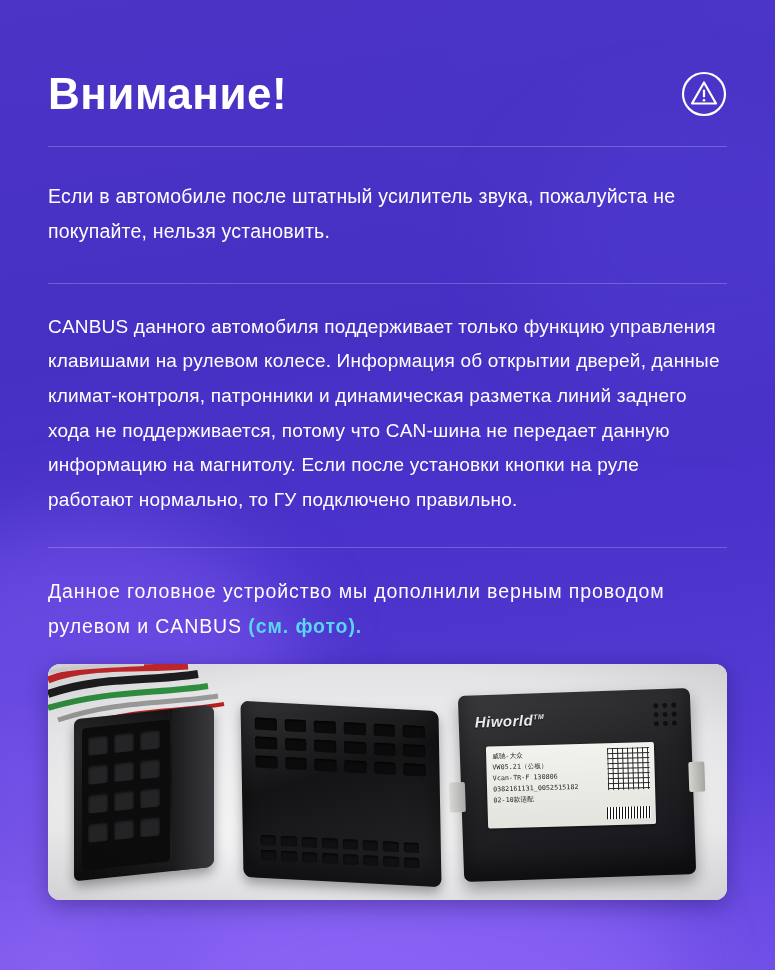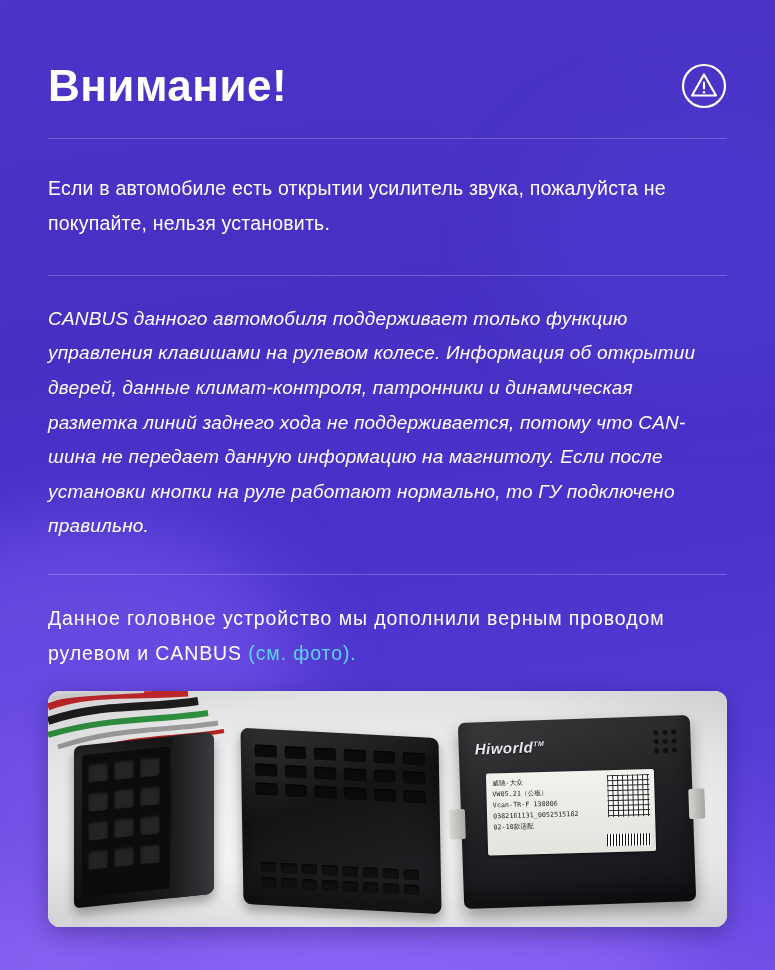--- a/index.html
+++ b/index.html
@@ -46,20 +46,21 @@
   }
   .glow-c {
     width: 500px; height: 240px;
     left: 180px; bottom: -120px;
     background: rgba(160,115,255,0.35);
   }
 
   .content {
     position: relative;
     padding: 16px 48px;
+    margin-top: 8px;
   }
 
   
   .header {
     display: flex;
     align-items: center;
     justify-content: space-between;
     padding-top: 46px;
   }
   .title {
@@ -80,30 +81,31 @@
 
   
   .para {
     color: #ffffff;
     font-size: 19.5px;
     line-height: 1.78;
     letter-spacing: 0.2px;
     margin: 26px 0 26px 0;
   }
   .para-1 { margin-top: 32px; margin-bottom: 34px; }
-  .para-2 { font-size: 19px; line-height: 1.82; margin-top: 26px; margin-bottom: 30px; font-style: italic; }
+  .para-2 { font-size: 19px; line-height: 1.82; margin-top: 26px; margin-bottom: 30px; }
   .para-3 {
     margin-top: 26px;
     margin-bottom: 20px;
     font-size: 19.5px;
     line-height: 1.8;
     letter-spacing: 0.9px;
   }
   .accent {
     color: #59d6f4;
+    font-weight: bold;
   }
 
   
   .photo-frame {
     position: relative;
     margin: 0 0 0 0;
     border-radius: 12px;
     overflow: hidden;
     background: #efefef;
     height: 236px;
@@ -294,21 +296,21 @@
           <circle cx="23" cy="23" r="21" fill="none" stroke="#ffffff" stroke-width="2.2"></circle>
           <path d="M23 11.5 L35 32.5 L11 32.5 Z" fill="none" stroke="#ffffff" stroke-width="2.2" stroke-linejoin="round"></path>
           <rect x="21.9" y="18.4" width="2.2" height="8.2" rx="1.1" fill="#ffffff"></rect>
           <circle cx="23" cy="29.3" r="1.3" fill="#ffffff"></circle>
         </svg>
       </span>
     </div>
 
     <div class="divider"></div>
 
-    <p class="para para-1">Если в автомобиле есть открытии усилитель звука, пожалуйста не покупайте, нельзя установить.</p>
+    <p class="para para-1">Если в автомобиле после штатный усилитель звука, пожалуйста не покупайте, нельзя установить.</p>
 
     <div class="divider"></div>
 
     <p class="para para-2">CANBUS данного автомобиля поддерживает только функцию управления клавишами  на рулевом колесе.  Информация об открытии дверей, данные климат-контроля, патронники и динамическая разметка линий заднего хода не поддерживается, потому что CAN-шина не передает данную информацию на магнитолу. Если после установки кнопки на руле работают нормально, то ГУ подключено правильно.</p>
 
     <div class="divider"></div>
 
     <p class="para para-3"><span>Данное головное устройство мы дополнили верным проводом рулевом и CANBUS </span><span class="accent">(см. фото).</span></p>
 
     <div class="photo-frame">

